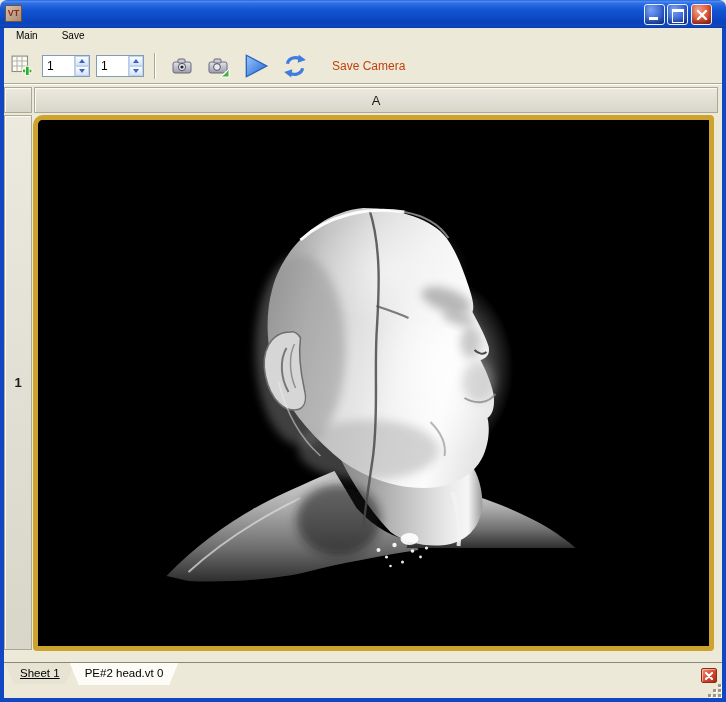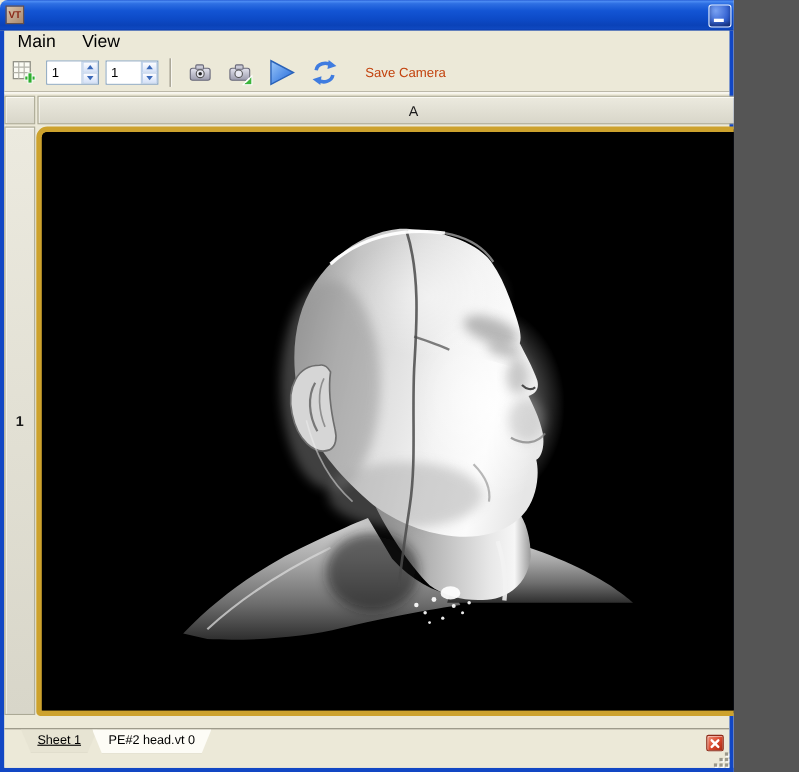--- a/index.html
+++ b/index.html
@@ -1,18 +1,18 @@
 <!DOCTYPE html>
 <html><head>
 <meta charset="utf-8">
 <style>
   html,body { margin:0; padding:0; background:#555; }
   * { box-sizing:border-box; }
   .win {
-    position:relative; width:667px; height:702px;
+    position:relative; width:726px; height:702px;
     font-family:"Liberation Sans", sans-serif;
     background:#ece9d8; overflow:hidden;
   }
   
   .titlebar {
     position:absolute; top:0; left:0; width:726px; height:28px;
     border-radius:7px 7px 0 0;
     background:linear-gradient(180deg,#2b63d9 0%,#4a8af2 5%,#2e6fe3 12%,#1355d4 35%,#0d4bc8 60%,#0a42b8 82%,#0f48c0 93%,#0838a8 100%);
   }
   .frame-l,.frame-r { position:absolute; top:28px; bottom:0; width:4px; background:#1247c4; }
@@ -34,21 +34,21 @@
     background:radial-gradient(circle at 30% 25%,#7aa2f2,#2f5ed0 65%,#1a3d9a);
     box-shadow:inset 0 -3px 4px rgba(0,0,20,.35);
   }
   .cap-btn.close { background:radial-gradient(circle at 30% 25%,#f2a088,#dd4f30 60%,#a62812); }
   .cap-btn.min::after { content:""; position:absolute; left:4px; bottom:4px; width:9px; height:3px; background:#fff; }
   .cap-btn.max::after { content:""; position:absolute; left:4px; top:4px; width:10px; height:10px;
     border:1px solid #fff; border-top:3px solid #fff; }
   .content { position:absolute; left:4px; right:4px; top:28px; bottom:4px; background:#ece9d8; }
   
   .menubar { position:absolute; left:0; top:0; right:0; height:20px; display:flex; }
-  .menu-item { padding:2px 12px 0 12px; font-size:16px; color:#000; }
+  .menu-item { padding:2px 12px 0 12px; font-size:10px; color:#000; }
   .toolbar {
     position:absolute; left:0; top:20px; right:0; height:37px;
     display:flex; align-items:center;
     border-bottom:1px solid #fff; box-shadow:0 -1px 0 #aca899 inset;
   }
   .tb-btn { height:28px; display:flex; align-items:center; justify-content:center; padding:0 3px; margin-left:4px; }
   .spin { display:flex; width:48px; height:22px; border:1px solid #7f9db9; background:#fff; margin-left:6px; }
   .spin input { flex:1; width:26px; border:0; outline:0; font-size:12px; padding-left:4px;
     font-family:"Liberation Sans",sans-serif; }
   .spin-btns { width:15px; display:flex; flex-direction:column; border-left:1px solid #b8cce4; }
@@ -69,21 +69,21 @@
   .col-header  { position:absolute; left:30px; top:59px; width:684px; height:26px; font-size:13px; }
   .row-header  { position:absolute; left:0; top:87px; width:28px; height:535px; font-size:13px; font-weight:600; }
   .cell {
     position:absolute; left:29px; top:87px; width:681px; height:536px;
     border:5px solid #cda22d; border-radius:10px 4px 4px 4px; background:#000; overflow:hidden;
   }
   .cell svg { display:block; }
   
   .tabbar {
     position:absolute; left:0; right:0; top:634px; height:23px;
-    border-top:1px solid #8a8878; display:flex; padding-left:15px;
+    border-top:1px solid #8a8878; display:flex; padding-left:1px;
   }
   .tab {
     position:relative; height:21px; padding:0 9px; margin-right:-5px;
     font-size:11.5px; line-height:20px; color:#000; text-align:center;
     clip-path:polygon(0 0, 100% 0, calc(100% - 9px) 100%, 9px 100%);
     background:#e7e4d3; filter:drop-shadow(0 1px 1px #94927f);
   }
   .tab span { text-decoration:underline; padding:0 6px; }
   .tab.active { background:#fdfcf6; height:22px; z-index:5; }
   .tab.active span { text-decoration:none; }
@@ -113,21 +113,21 @@
     </div>
   </div>
   <div class="frame-l"></div>
   <div class="frame-r"></div>
   <div class="frame-b"></div>
 
   <div class="content">
 
     <div class="menubar">
       <div class="menu-item">Main</div>
-      <div class="menu-item">View</div>
+      <div class="menu-item">Save</div>
     </div>
 
     <div class="toolbar">
       <div class="tb-btn">
         <svg width="22" height="22" viewBox="0 0 20 20">
           <rect x="1" y="1" width="14" height="14" fill="#fbfbf4" stroke="#8a8a80"></rect>
           <path d="M1,5.5 H15 M1,10 H15 M5.5,1 V15 M10,1 V15" stroke="#b4b4aa" stroke-width="1" fill="none"></path>
           <rect x="10.5" y="12.8" width="8.5" height="3.4" fill="#2fae2f" stroke="#fff" stroke-width="0.8"></rect>
           <rect x="13.1" y="10.2" width="3.4" height="8.5" fill="#2fae2f" stroke="#fff" stroke-width="0.8"></rect>
         </svg>

